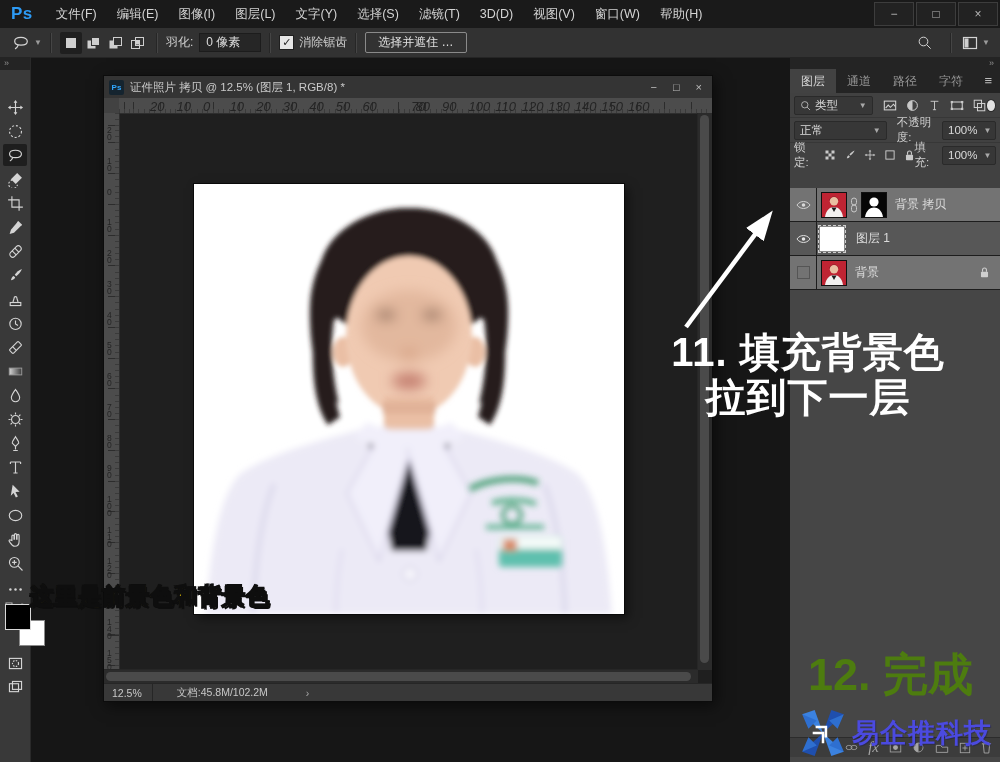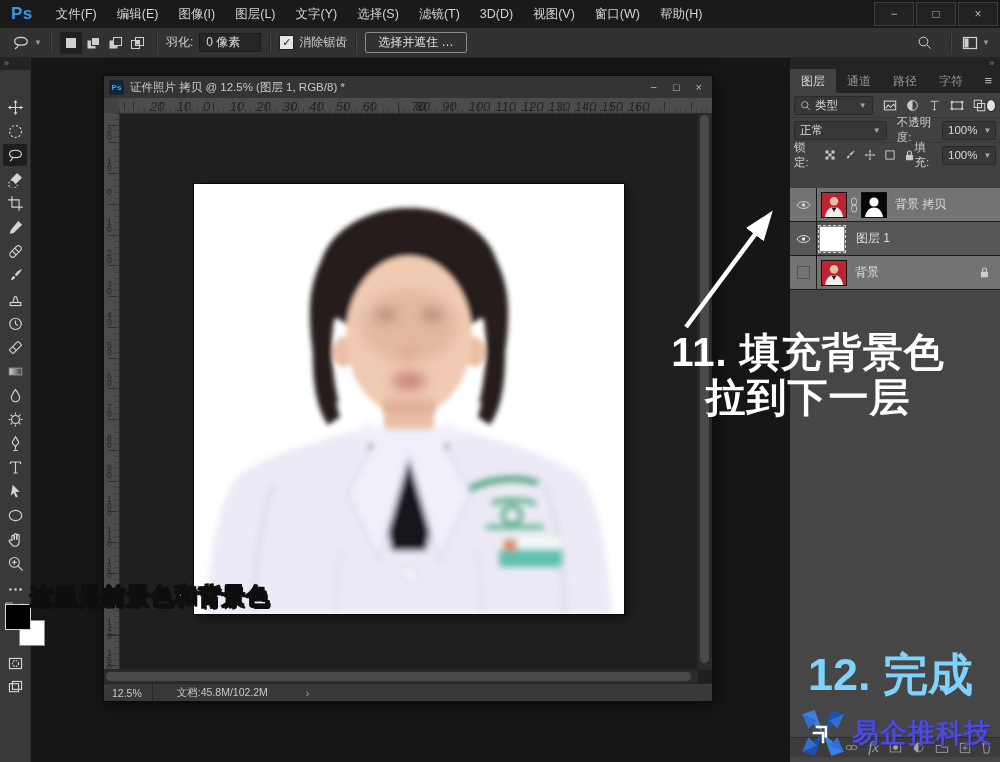--- a/index.html
+++ b/index.html
@@ -74,21 +74,21 @@
   .thumb{width:24px;height:24px;margin-left:5px;box-shadow:0 0 0 1px #111;}
   .thumb-white{width:24px;height:24px;margin-left:3px;background:#fff;outline:1px dashed #cfcfcf;outline-offset:1px;box-shadow:0 0 0 1px #888;}
   .lname{margin-left:9px;}
   .empty-vis{width:11px;height:11px;border:1px solid #555;}
   .dock-bottombar{position:absolute;left:0;bottom:5px;width:210px;height:20px;background:#3c3c3c;border-top:1px solid #2c2c2c;
                   display:flex;align-items:center;justify-content:flex-end;gap:10px;padding-right:8px;box-sizing:border-box;color:#a5a5a5;}
   
   .note-yellow{left:30px;top:581px;font-size:23px;font-weight:bold;color:#ffd400;z-index:9;
                -webkit-text-stroke:1.5px #0e0e0e;text-shadow:2px 2px 0 #0e0e0e,-1px 1px 0 #0e0e0e,1px -1px 0 #0e0e0e;letter-spacing:1px;}
   .step11{left:624px;top:330px;width:368px;text-align:center;color:#fff;font-weight:bold;font-size:40px;line-height:45px;z-index:9;letter-spacing:1px;}
-  .step12{left:788px;top:645px;width:205px;text-align:center;color:#7dd3fc;font-weight:bold;font-size:45px;z-index:9;}
+  .step12{left:788px;top:645px;width:205px;text-align:center;color:#4d7c0f;font-weight:bold;font-size:45px;z-index:9;}
   .watermark{left:798px;top:708px;display:flex;align-items:center;z-index:10;}
   .wm-text{color:#4b4ae0;font-size:27px;font-weight:800;letter-spacing:1px;text-shadow:1px 1px 0 rgba(20,20,90,.35);}
 </style>
 </head>
 <body>
 
 <div id="app">
 
   <div class="abs menubar">
     <span class="ps-logo">Ps</span>

